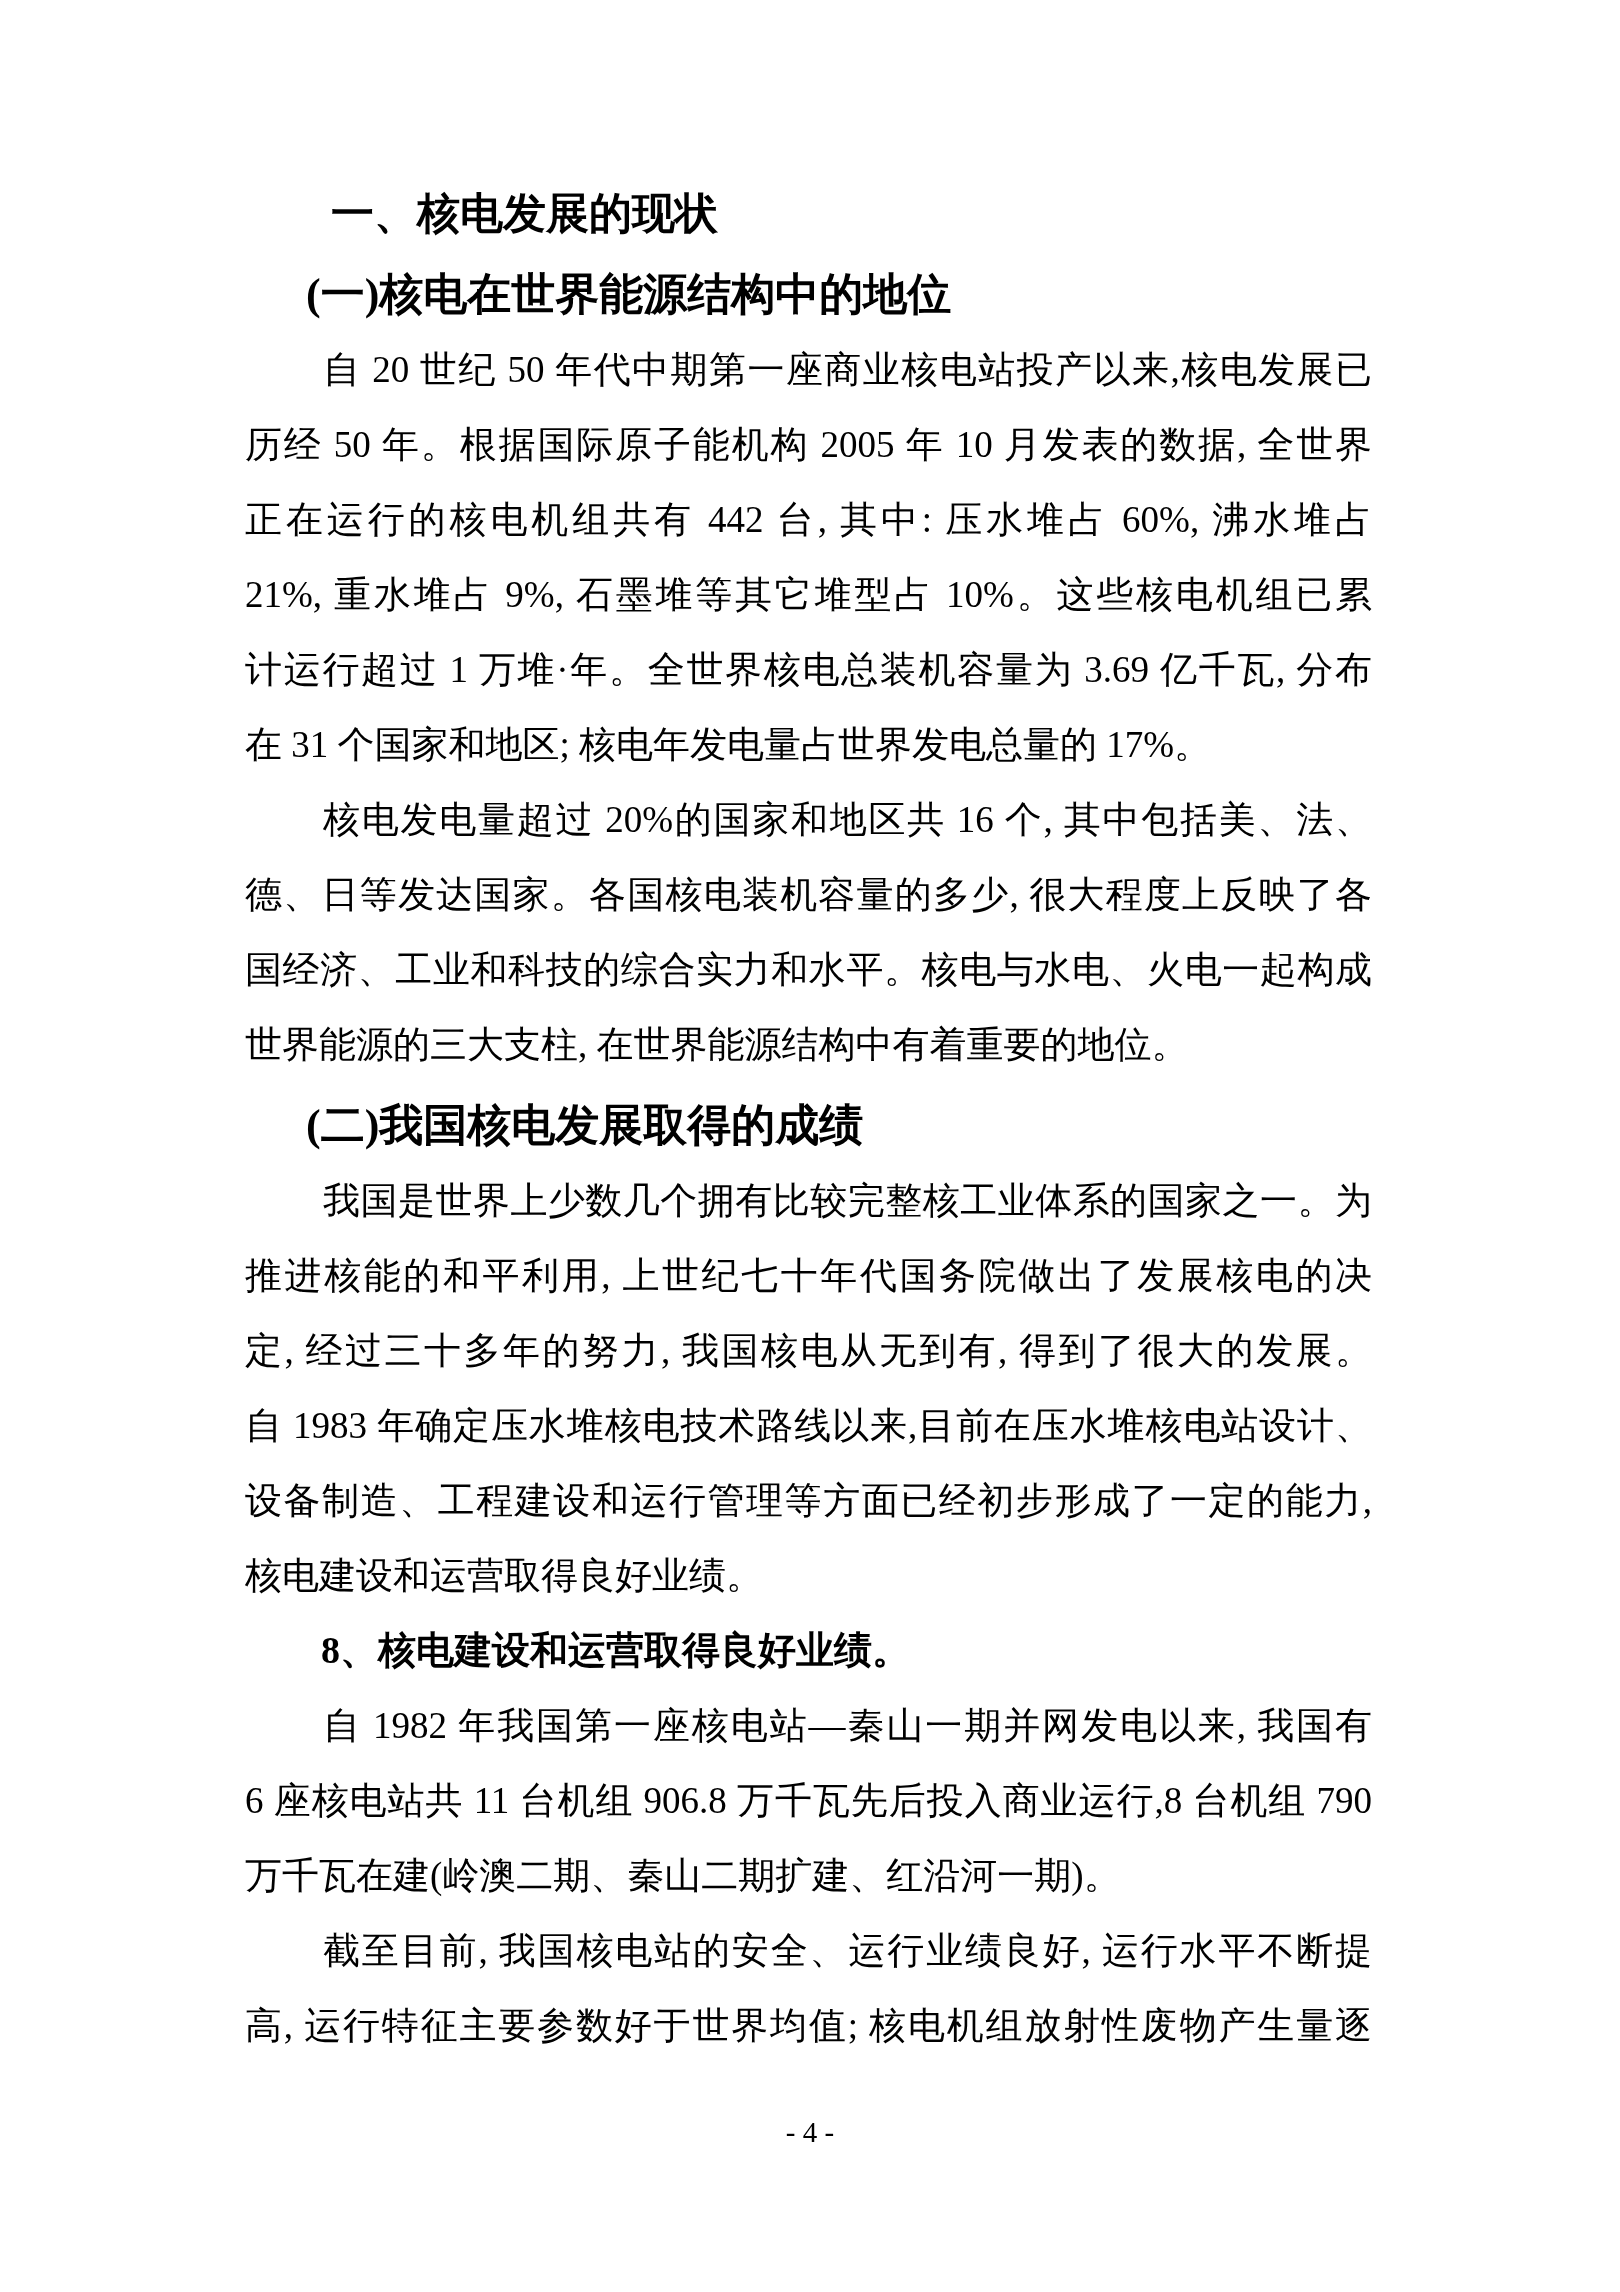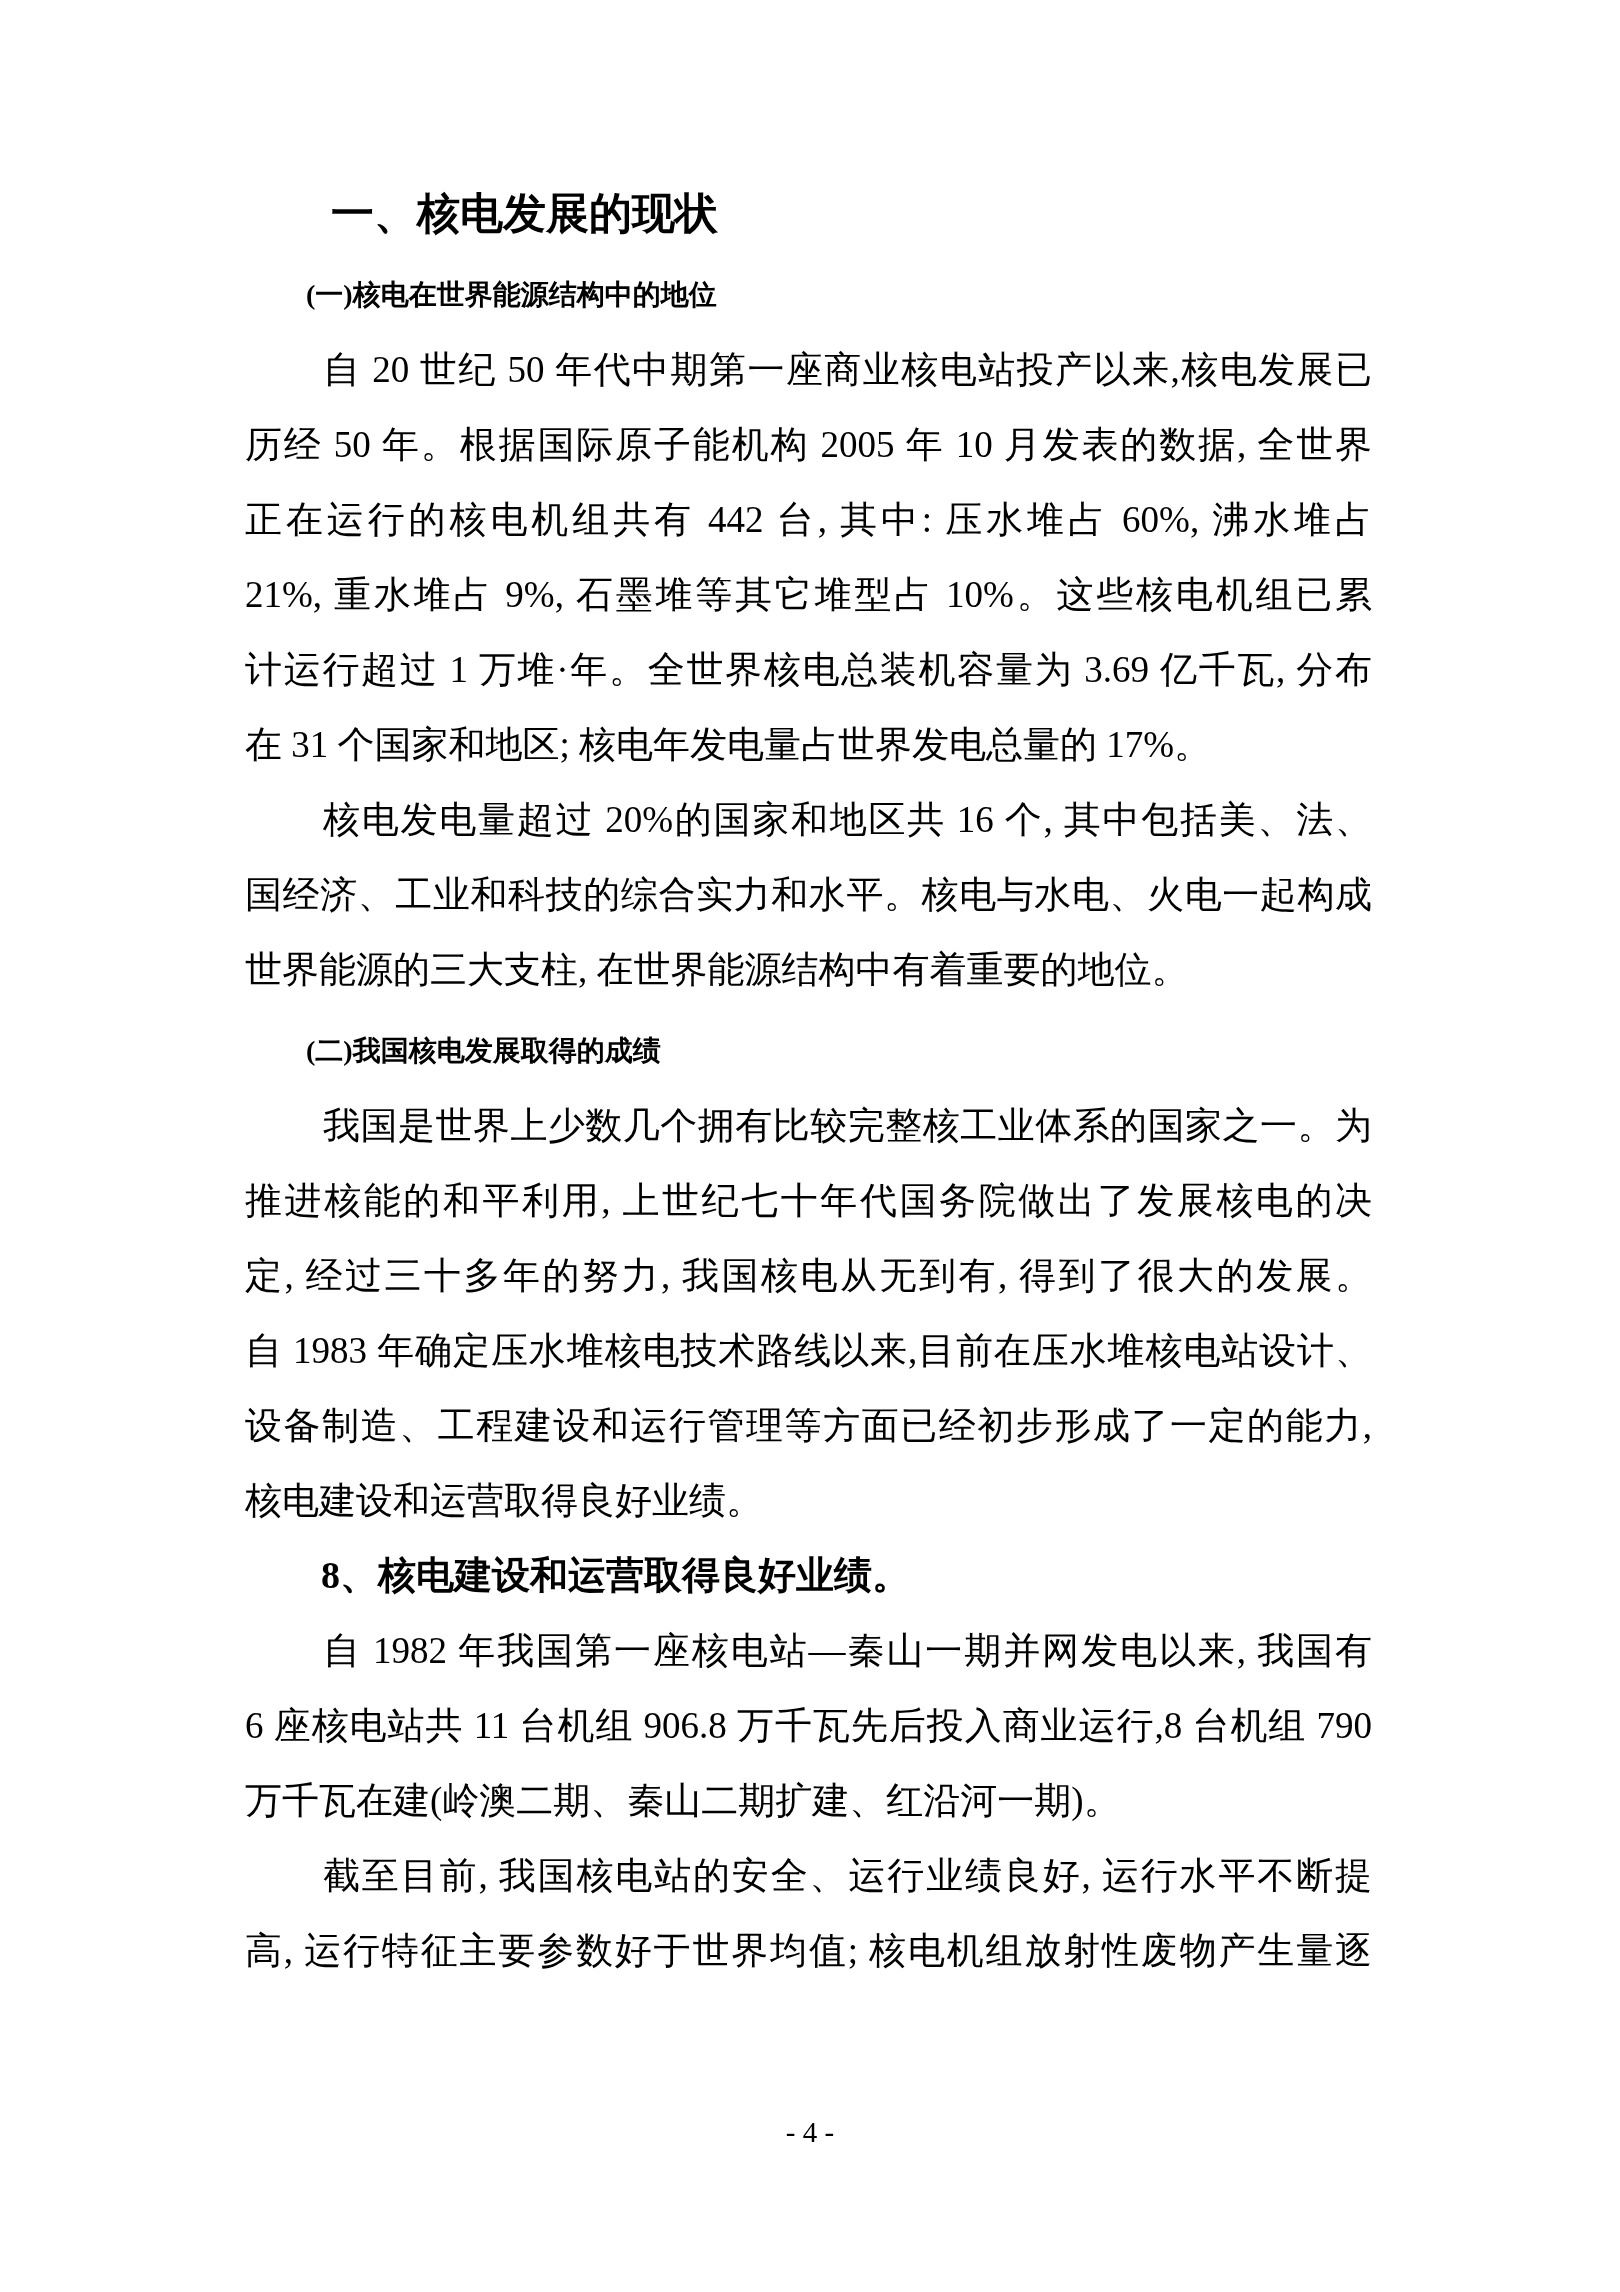--- a/index.html
+++ b/index.html
@@ -25,21 +25,21 @@
     font-size: 37px;
     line-height: 75px;
     color: #000000;
   }
   .heading-1 {
     font-size: 43px;
     font-weight: bold;
     padding-left: 86px;
   }
   .heading-2 {
-    font-size: 28px;
+    font-size: 44px;
     font-weight: bold;
     padding-left: 61px;
     margin-top: 5.9px;
   }
   .heading-3 {
     font-size: 38px;
     font-weight: bold;
     padding-left: 76px;
   }
   .para-first {
@@ -69,20 +69,21 @@
 <div class="doc" id="doc">
     <div class="block heading-1">一、核电发展的现状</div>
     <div class="block heading-2">(一)核电在世界能源结构中的地位</div>
     <div class="block para-first">自 20 世纪 50 年代中期第一座商业核电站投产以来,核电发展已</div>
     <div class="block para-mid">历经 50 年。根据国际原子能机构 2005 年 10 月发表的数据, 全世界</div>
     <div class="block para-mid">正在运行的核电机组共有 442 台, 其中: 压水堆占 60%, 沸水堆占</div>
     <div class="block para-mid">21%, 重水堆占 9%, 石墨堆等其它堆型占 10%。这些核电机组已累</div>
     <div class="block para-mid">计运行超过 1 万堆·年。全世界核电总装机容量为 3.69 亿千瓦, 分布</div>
     <div class="block para-last">在 31 个国家和地区; 核电年发电量占世界发电总量的 17%。</div>
     <div class="block para-first">核电发电量超过 20%的国家和地区共 16 个, 其中包括美、法、</div>
+    <div class="block para-mid">德、日等发达国家。各国核电装机容量的多少, 很大程度上反映了各</div>
     <div class="block para-mid">国经济、工业和科技的综合实力和水平。核电与水电、火电一起构成</div>
     <div class="block para-last">世界能源的三大支柱, 在世界能源结构中有着重要的地位。</div>
     <div class="block heading-2">(二)我国核电发展取得的成绩</div>
     <div class="block para-first">我国是世界上少数几个拥有比较完整核工业体系的国家之一。为</div>
     <div class="block para-mid">推进核能的和平利用, 上世纪七十年代国务院做出了发展核电的决</div>
     <div class="block para-mid">定, 经过三十多年的努力, 我国核电从无到有, 得到了很大的发展。</div>
     <div class="block para-mid">自 1983 年确定压水堆核电技术路线以来,目前在压水堆核电站设计、</div>
     <div class="block para-mid">设备制造、工程建设和运行管理等方面已经初步形成了一定的能力,</div>
     <div class="block para-last">核电建设和运营取得良好业绩。</div>
     <div class="block heading-3">8、核电建设和运营取得良好业绩。</div>

